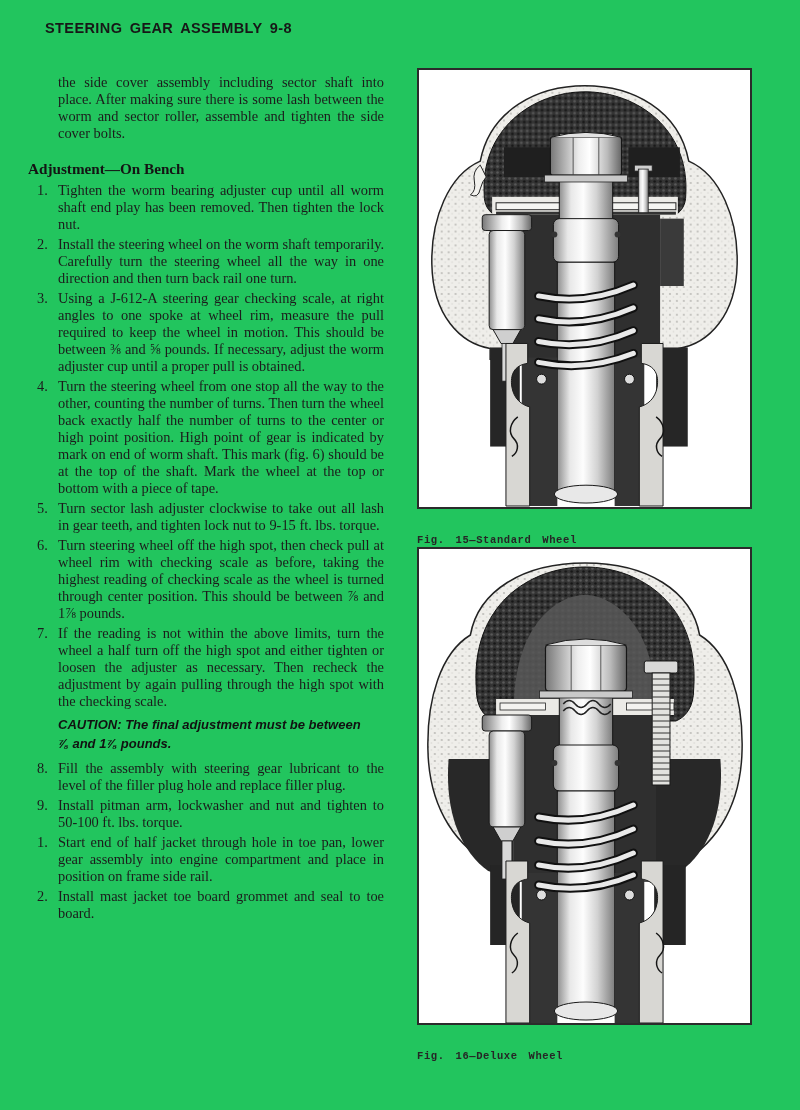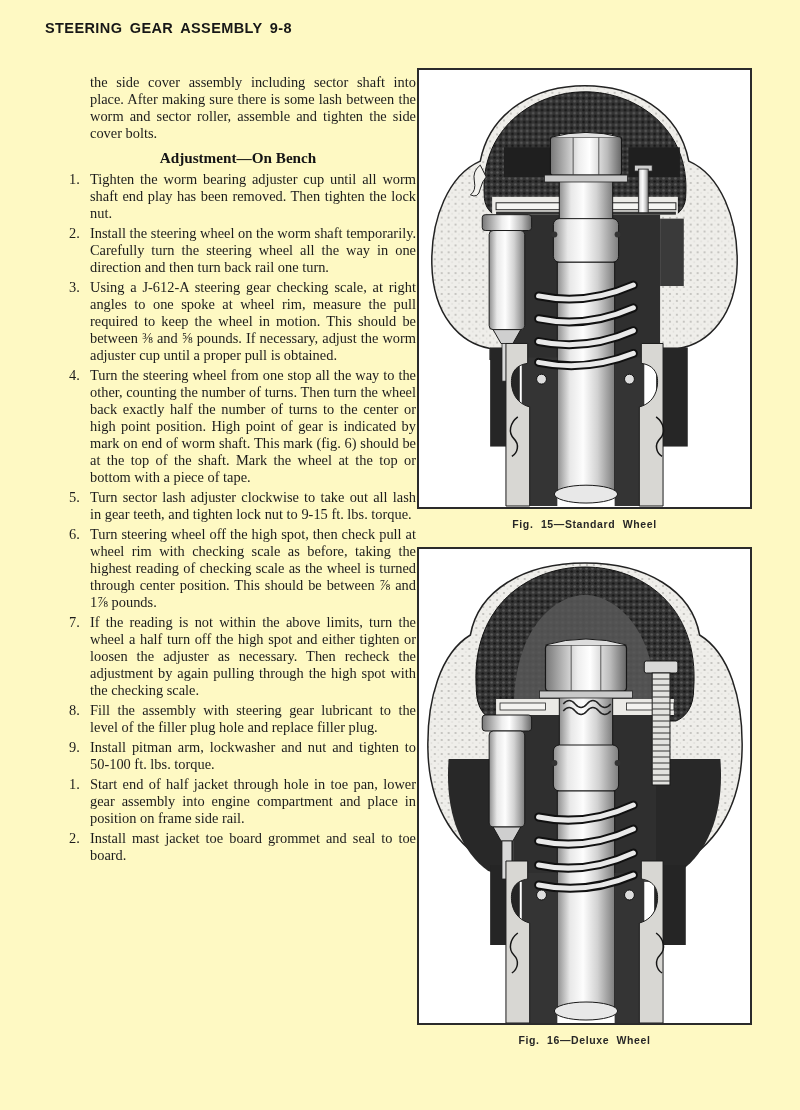--- a/index.html
+++ b/index.html
@@ -1,49 +1,49 @@
 <!DOCTYPE html>
 <html><head>
 <meta charset="utf-8">
 <style>
   html,body{margin:0;padding:0;background:#e8e8e8;}
   .page{
     position:relative;width:800px;height:1110px;margin:0 auto;
-    background:#fef9c3;overflow:hidden;
+    background:#22c55e;overflow:hidden;
     font-family:"Liberation Serif", serif;color:#1c1c1c;
   }
   .header{
     position:absolute;left:45px;top:20px;
     font-family:"Liberation Sans", sans-serif;
     font-weight:bold;font-size:14.5px;letter-spacing:.4px;word-spacing:3px;
     color:#171717;
   }
-  .col-left{position:absolute;left:60px;top:74px;width:356px;}
+  .col-left{position:absolute;left:28px;top:74px;width:356px;}
   .intro{margin:0 0 7px 0;padding-left:30px;text-align:justify;
     font-size:14.4px;line-height:17px;}
-  .sec{margin:7px 0 4px 0;font-size:15.2px;font-weight:bold;color:#141414;text-align:center;}
+  .sec{margin:18px 0 4px 0;font-size:15.2px;font-weight:bold;color:#141414;}
   .item{position:relative;padding-left:30px;margin:0 0 3px 0;
     font-size:14.4px;line-height:17px;}
   .item .num{position:absolute;left:9px;top:0;}
   .item .txt{display:block;text-align:justify;}
   .caution{
     margin:5px 18px 7px 30px;
     font-family:"Liberation Sans", sans-serif;
     font-style:italic;font-weight:bold;font-size:13px;line-height:19px;color:#111;
   }
   .fig{position:absolute;left:417px;width:335px;margin:0;}
   .fig15{top:68px;}
   .fig16{top:547px;}
   .figframe{border:2px solid #2b2b2b;background:#ffffff;box-sizing:border-box;width:335px;}
   .fig15 .figframe{height:441px;}
   .fig16 .figframe{height:478px;}
   .figframe svg{display:block;width:100%;height:100%;}
   figcaption{
-    margin-top:9px;text-align:center;
-    font-family:Liberation Sans, sans-serif;
+    margin-top:25px;text-align:left;
+    font-family:Liberation Mono, monospace;
     font-weight:bold;font-size:10.5px;letter-spacing:.6px;word-spacing:4px;color:#262626;
   }
 </style>
 </head>
 <body>
 
 <div class="page">
 
   <div class="header">STEERING GEAR ASSEMBLY 9-8</div>
 
@@ -74,20 +74,21 @@
     </div>
     <div class="item">
       <span class="num">6.</span>
       <span class="txt">Turn steering wheel off the high spot, then check pull at wheel rim with checking scale as before, taking the highest reading of checking scale as the wheel is turned through center position. This should be between ⅞ and 1⅞ pounds.</span>
     </div>
     <div class="item">
       <span class="num">7.</span>
       <span class="txt">If the reading is not within the above limits, turn the wheel a half turn off the high spot and either tighten or loosen the adjuster as necessary. Then recheck the adjustment by again pulling through the high spot with the checking scale.</span>
     </div>
 
+    <div class="caution">CAUTION: The final adjustment must be between ⅞ and 1⅞ pounds.</div>
 
     <div class="item">
       <span class="num">8.</span>
       <span class="txt">Fill the assembly with steering gear lubricant to the level of the filler plug hole and replace filler plug.</span>
     </div>
     <div class="item">
       <span class="num">9.</span>
       <span class="txt">Install pitman arm, lockwasher and nut and tighten to 50-100 ft. lbs. torque.</span>
     </div>
 

